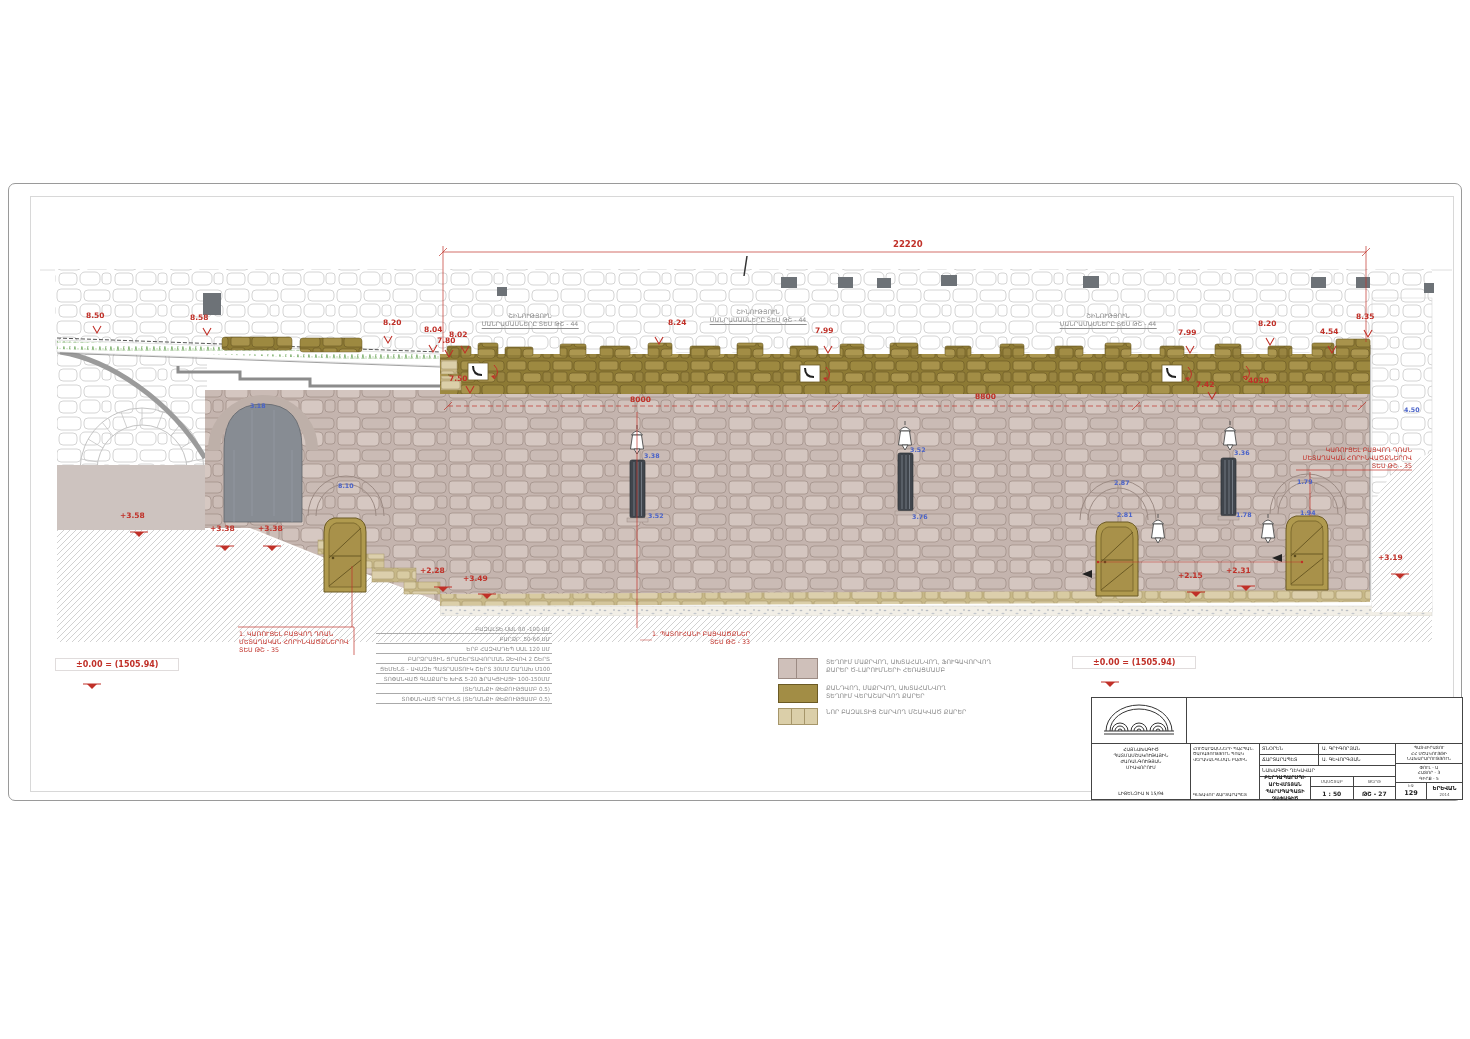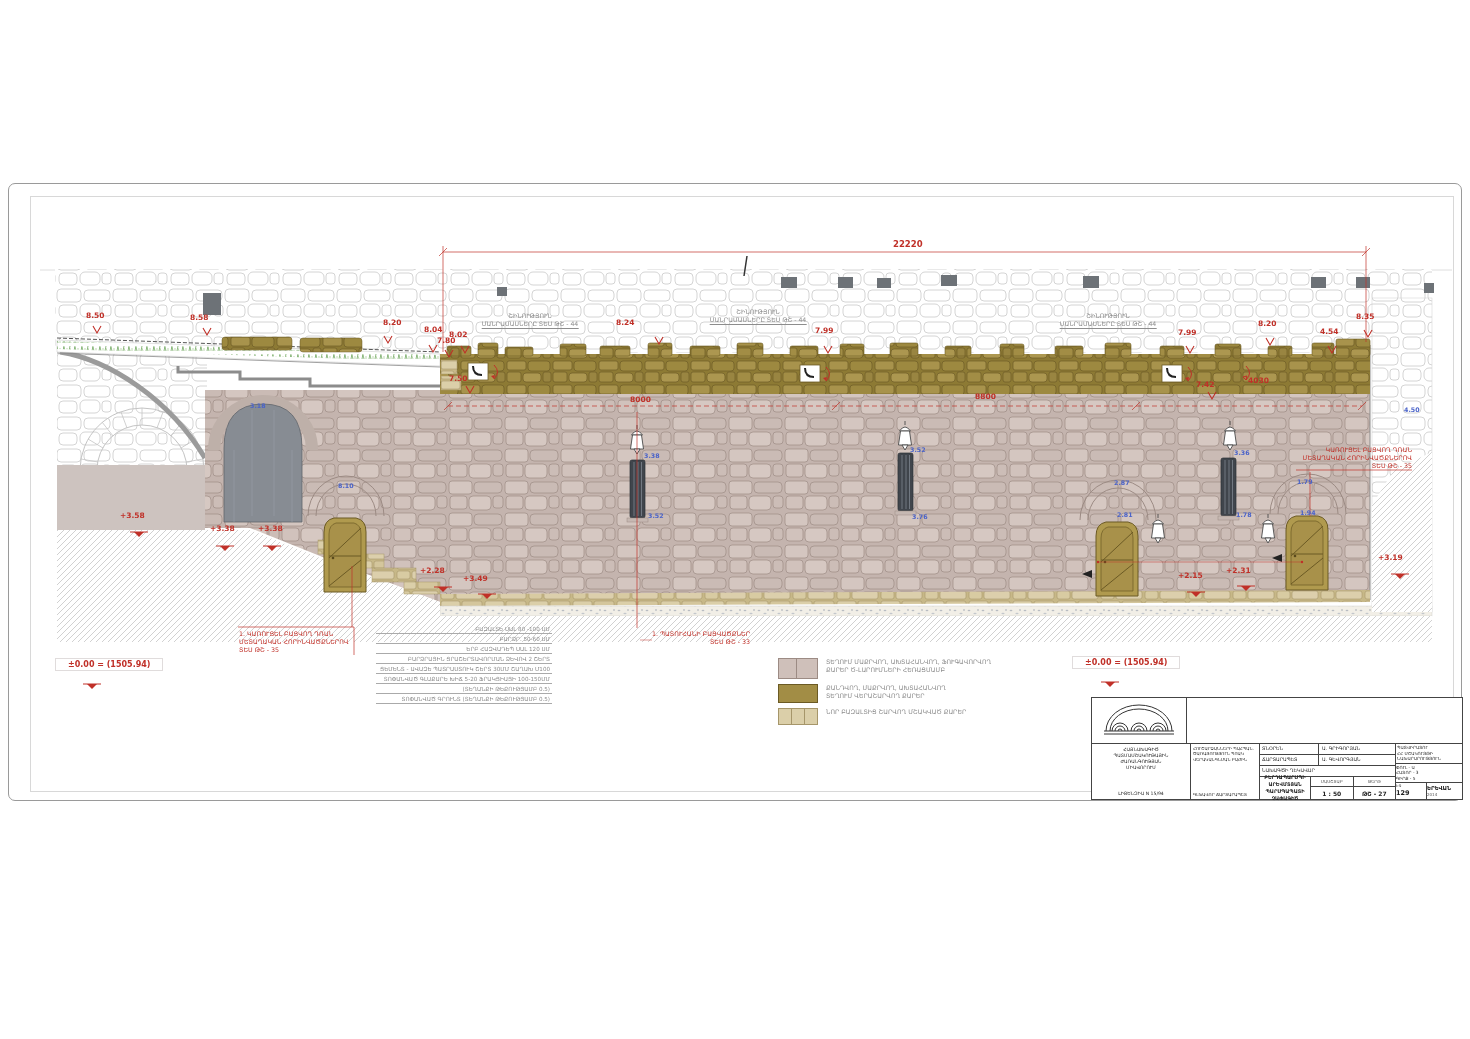--- a/index.html
+++ b/index.html
@@ -25,21 +25,21 @@
   #legend{position:absolute;left:778px;top:658px;width:300px;}
   .leg-item{display:flex;margin-bottom:5px;align-items:flex-start;}
   .leg-swatch{flex:0 0 38px;margin-right:8px;border:1px solid #8c7a52;}
   .leg-text{color:#8d8d8d;font-size:6.2px;line-height:1.3;white-space:nowrap;}
   .sw1{height:19px;background:linear-gradient(90deg,#cfc0ba 17px,#9c8b84 17px,#9c8b84 18px,#cfc0ba 18px);border-color:#9c8b84;}
   .sw2{height:17px;background:#a28d45;border-color:#6b5a24;}
   .sw3{height:15px;background:
         linear-gradient(90deg,transparent 12px,#a6966a 12px,#a6966a 12.8px,transparent 12.8px,transparent 25px,#a6966a 25px,#a6966a 25.8px,transparent 25.8px),
         #dbcfa9;border-color:#a6966a;}
   .datum{position:absolute;color:#c03028;font-size:8px;font-weight:bold;border:.6px solid #e0dcdc;
-         padding:1px 12px;background:rgba(255,255,255,.6);white-space:nowrap;}
+         padding:1px 20px;background:rgba(255,255,255,.6);white-space:nowrap;}
   
   #titleblock{position:absolute;left:1091px;top:697px;width:370px;height:101px;border:1.2px solid #444;
               background:#fff;color:#222;display:flex;flex-direction:column;}
   .tb-top{height:45px;display:flex;border-bottom:1px solid #444;}
   .tb-logo{width:94px;border-right:1px solid #444;display:flex;align-items:center;justify-content:center;}
   .tb-title{flex:1;text-align:center;font-size:7px;font-weight:bold;line-height:1.6;padding-top:7px;}
   .tb-bottom{flex:1;display:flex;min-height:0;}
   .tb-c1{width:94px;border-right:1px solid #444;font-size:4.6px;text-align:center;display:flex;
          flex-direction:column;justify-content:space-between;padding:3px 2px 2px 2px;line-height:1.3;}
   .tb-c2{width:64px;border-right:1px solid #444;font-size:4.2px;padding:2px 2px;display:flex;
@@ -49,21 +49,21 @@
   .tb-r .lbl{width:56px;border-right:1px solid #444;padding-left:2px;}
   .tb-r .nm{flex:1;padding-left:3px;}
   .tb-draw{flex:1;display:flex;min-height:0;}
   .tb-drawtitle{flex:1;display:flex;flex-direction:column;justify-content:center;text-align:center;
                 font-size:5px;font-weight:bold;line-height:1.4;border-right:1px solid #444;}
   .tb-scalebox{width:84px;display:flex;}
   .tb-sc{width:42px;display:flex;flex-direction:column;border-right:1px solid #444;}
   .tb-sc:last-child{border-right:none;}
   .tb-sc .h{height:9px;border-bottom:1px solid #444;font-size:4.2px;text-align:center;line-height:9px;color:#555;}
   .tb-sc .v{flex:1;display:flex;align-items:center;justify-content:center;font-size:6px;font-weight:bold;}
-  .tb-c4{width:66px;display:flex;flex-direction:column;font-size:4.3px;line-height:1.3;}
+  .tb-c4{width:66px;display:flex;flex-direction:column;font-size:4.3px;text-align:center;line-height:1.3;}
   .tb-client{border-bottom:1px solid #444;padding:1px 1px;}
   .tb-stage{flex:1;padding-top:1px;border-bottom:1px solid #444;}
   .tb-last{height:16px;display:flex;}
   .tb-page{width:30px;border-right:1px solid #444;display:flex;flex-direction:column;justify-content:center;}
   .tb-page .pl{font-size:3.8px;color:#555;}
   .tb-page .pv{font-size:6.5px;font-weight:bold;}
   .tb-city{flex:1;display:flex;flex-direction:column;justify-content:center;}
   .tb-city .cv{font-size:5.5px;font-weight:bold;}
   .tb-city .cy{font-size:4px;color:#555;}
 </style>
@@ -345,21 +345,21 @@
 
   <span class="pagenum">54</span>
 
   <span class="rd" style="left:86px;top:311px">8.50</span>
   <span class="rd" style="left:190px;top:313px">8.58</span>
   <span class="rd" style="left:383px;top:318px">8.20</span>
   <span class="rd" style="left:424px;top:325px">8.04</span>
   <span class="rd" style="left:449px;top:330px">8.02</span>
   <span class="rd" style="left:437px;top:336px">7.80</span>
   <span class="rd" style="left:449px;top:374px">7.50</span>
-  <span class="rd" style="left:616px;top:318px">8.24</span>
+  <span class="rd" style="left:668px;top:318px">8.24</span>
   <span class="rd" style="left:815px;top:326px">7.99</span>
   <span class="rd" style="left:1178px;top:328px">7.99</span>
   <span class="rd" style="left:1258px;top:319px">8.20</span>
   <span class="rd" style="left:1320px;top:327px">4.54</span>
   <span class="rd" style="left:1356px;top:312px">8.35</span>
   <span class="rd" style="left:1196px;top:380px">7.42</span>
   <span class="rd" style="left:630px;top:395px">8000</span>
   <span class="rd" style="left:975px;top:392px">8800</span>
   <span class="rd" style="left:1248px;top:376px">4030</span>
   <span class="rd rd-big" style="left:893px;top:239px">22220</span>

